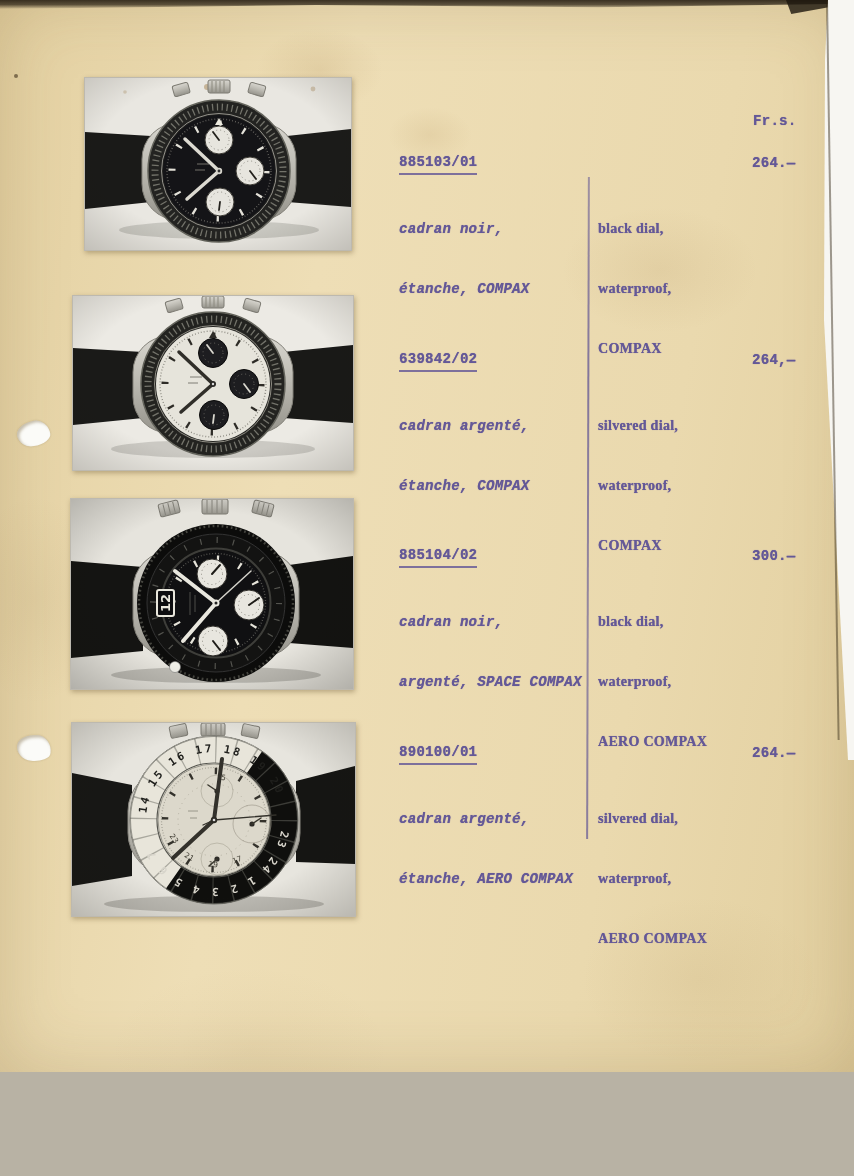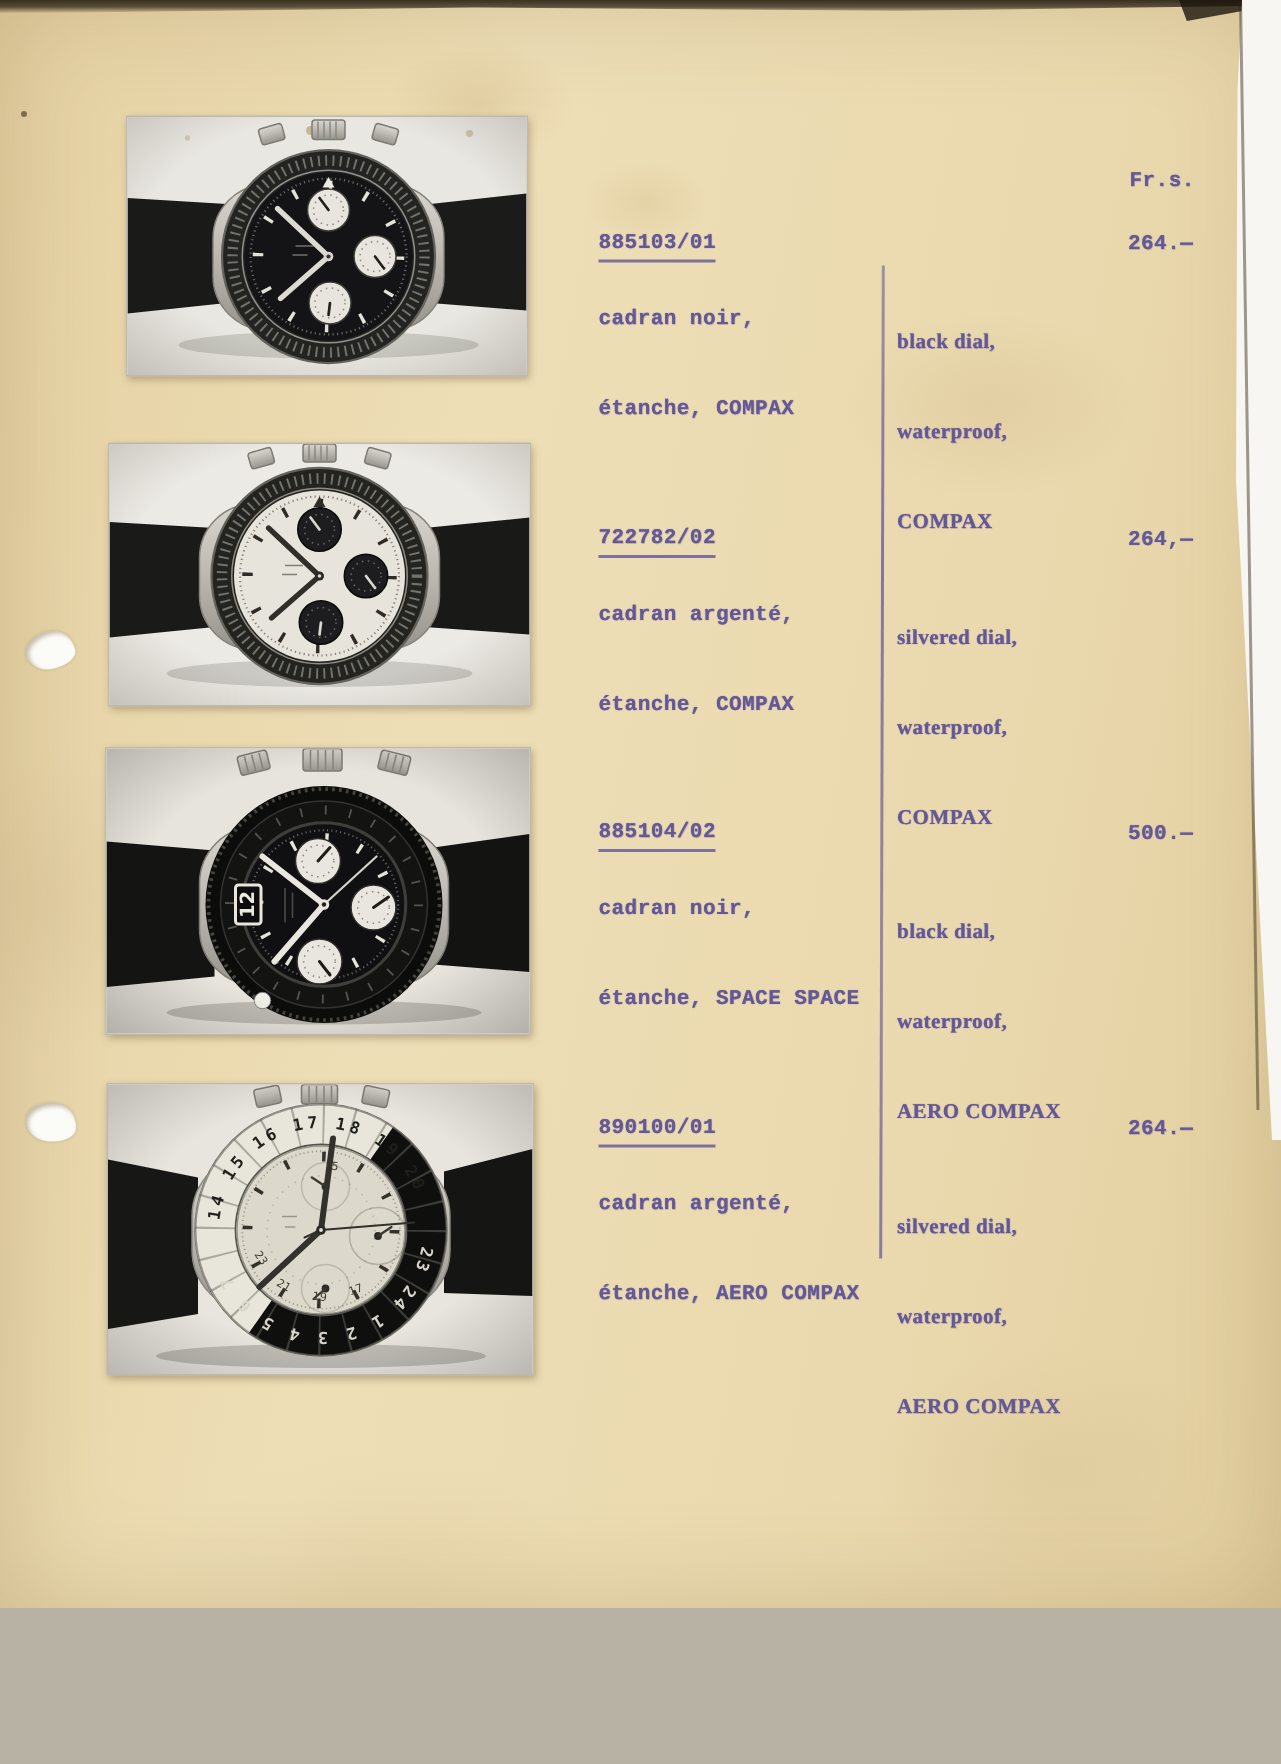--- a/index.html
+++ b/index.html
@@ -18,21 +18,21 @@
   }
   .tw{
     font-family:"Liberation Mono",monospace;font-weight:700;font-size:14px;line-height:20px;
     color:#645897;letter-spacing:.3px;white-space:pre;
     text-shadow:0 0 .7px rgba(100,88,151,.85),.4px .4px 0 rgba(100,88,151,.25);
   }
   .currency{position:absolute;left:753px;top:111px;}
   .entry{position:absolute;left:0;width:854px;height:0;}
   .ref{position:absolute;left:399px;top:0;border-bottom:2px solid rgba(97,85,150,.8);padding-bottom:1px;text-align:center;}
   .price{position:absolute;left:752px;top:1px;}
-  .fr{position:absolute;left:399px;top:11px;}
+  .fr{position:absolute;left:399px;top:27px;font-style:italic;}
   .en{position:absolute;left:598px;top:27px;font-family:Liberation Serif, serif;}
   .divider{position:absolute;left:587px;top:177px;width:2px;height:662px;
     background:linear-gradient(to bottom,rgba(96,84,148,.55),rgba(96,84,148,.75) 30%,rgba(96,84,148,.6) 70%,rgba(96,84,148,.7));
     transform:rotate(.15deg);}
   .photo{position:absolute;border:1px solid rgba(80,70,50,.28);box-shadow:1px 2px 5px rgba(80,60,25,.35);background:#e8e6e0;}
   .photo svg{display:block;width:100%;height:100%;}
   #ph1{left:84px;top:77px;width:266px;height:172px;}
   #ph2{left:72px;top:295px;width:280px;height:174px;}
   #ph3{left:70px;top:498px;width:282px;height:190px;}
   #ph4{left:71px;top:722px;width:283px;height:193px;}
@@ -376,39 +376,39 @@
       <div>étanche, COMPAX</div>
     </div>
     <div class="tw en">
       <div>black dial,</div>
       <div>waterproof,</div>
       <div>COMPAX</div>
     </div>
   </div>
 
   <div class="entry" style="top:349px">
-    <div class="tw ref">722782/02</div>
+    <div class="tw ref">639842/02</div>
     <div class="tw price">264,—</div>
     <div class="tw fr">
       <div>cadran argenté,</div>
       <div>étanche, COMPAX</div>
     </div>
     <div class="tw en">
       <div>silvered dial,</div>
       <div>waterproof,</div>
       <div>COMPAX</div>
     </div>
   </div>
 
   <div class="entry" style="top:545px">
     <div class="tw ref">885104/02</div>
-    <div class="tw price">500.—</div>
+    <div class="tw price">300.—</div>
     <div class="tw fr">
       <div>cadran noir,</div>
-      <div>étanche, SPACE SPACE</div>
+      <div>argenté, SPACE COMPAX</div>
     </div>
     <div class="tw en">
       <div>black dial,</div>
       <div>waterproof,</div>
       <div>AERO COMPAX</div>
     </div>
   </div>
 
   <div class="entry" style="top:742px">
     <div class="tw ref">890100/01</div>

